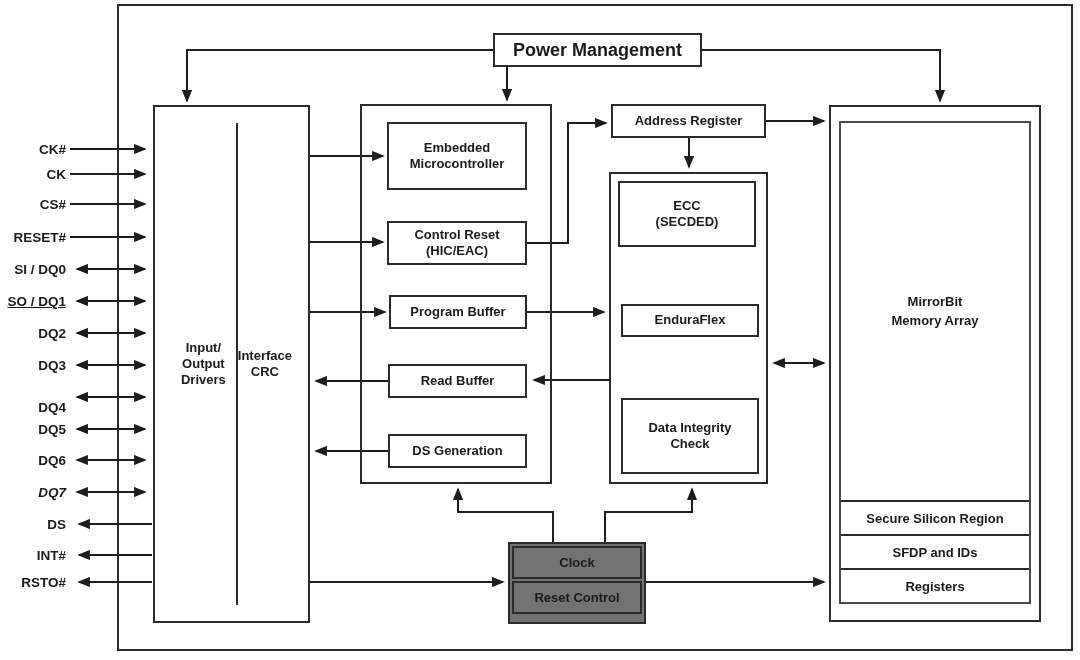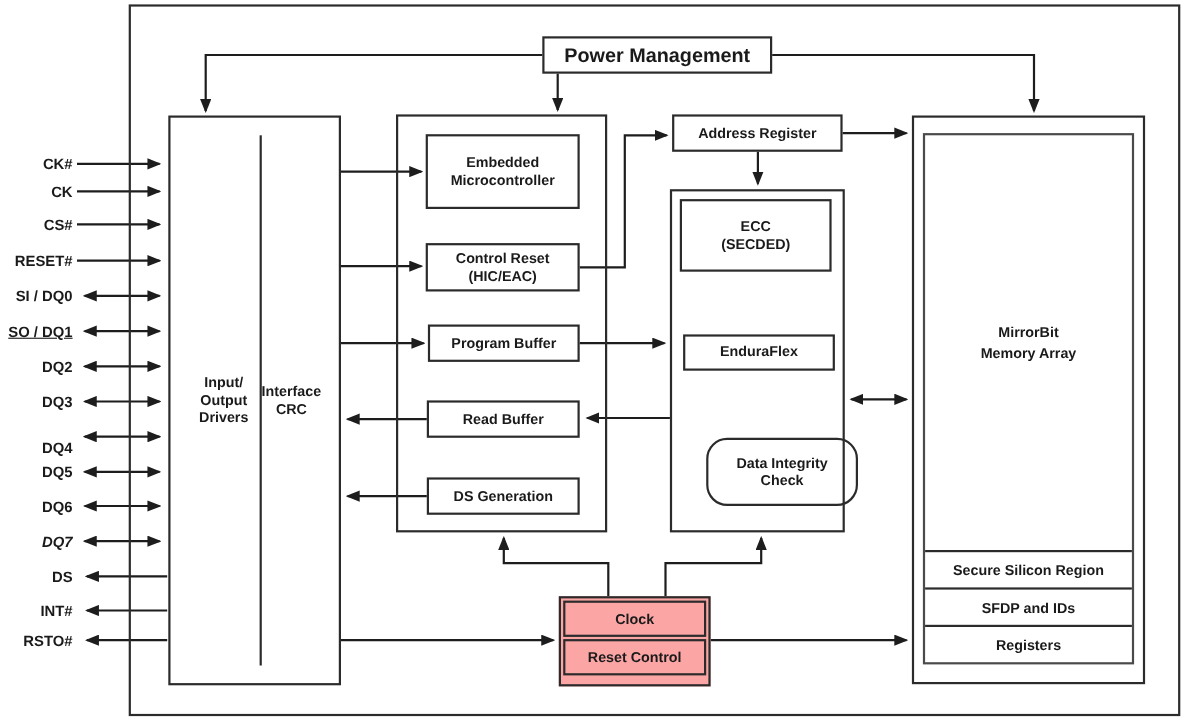--- a/index.html
+++ b/index.html
@@ -119,30 +119,30 @@
   <div class="box" style="left:389px;top:295px;width:138px;height:34px;">Program Buffer</div>
   <div class="box" style="left:388px;top:364px;width:139px;height:34px;">Read Buffer</div>
   <div class="box" style="left:388px;top:434px;width:139px;height:34px;">DS Generation</div>
 
   <div class="box" style="left:611px;top:104px;width:155px;height:34px;">Address Register</div>
 
   <div class="box container" style="left:609px;top:172px;width:159px;height:312px;"></div>
   <div class="box" style="left:618px;top:181px;width:138px;height:66px;">ECC
 (SECDED)</div>
   <div class="box" style="left:621px;top:304px;width:138px;height:33px;">EnduraFlex</div>
-  <div class="box" style="left:642px;top:398px;width:138px;height:62px;border-radius:19px;">Data Integrity
+  <div class="box" style="left:621px;top:398px;width:138px;height:76px;">Data Integrity
 Check</div>
 
   <div class="box container" style="left:829px;top:105px;width:212px;height:517px;"></div>
   <div style="position:absolute;left:839px;top:121px;width:192px;height:483px;border:2px solid #4a4a4a;box-sizing:border-box;display:flex;flex-direction:column;">
     <div style="flex:1;display:flex;align-items:center;justify-content:center;text-align:center;font-weight:bold;font-size:13px;line-height:1.4;white-space:pre-line;">MirrorBit
 Memory Array</div>
     <div class="memrow">Secure Silicon Region</div>
     <div class="memrow">SFDP and IDs</div>
     <div class="memrow">Registers</div>
   </div>
 
-  <div style="position:absolute;left:508px;top:542px;width:138px;height:82px;border:2px solid #2b2b2b;box-sizing:border-box;background:#fca5a5;">
+  <div style="position:absolute;left:508px;top:542px;width:138px;height:82px;border:2px solid #2b2b2b;box-sizing:border-box;background:#737373;">
     <div class="clock-inner">Clock</div>
     <div class="clock-inner">Reset Control</div>
   </div>
 
 </div>
 
 </body></html>

